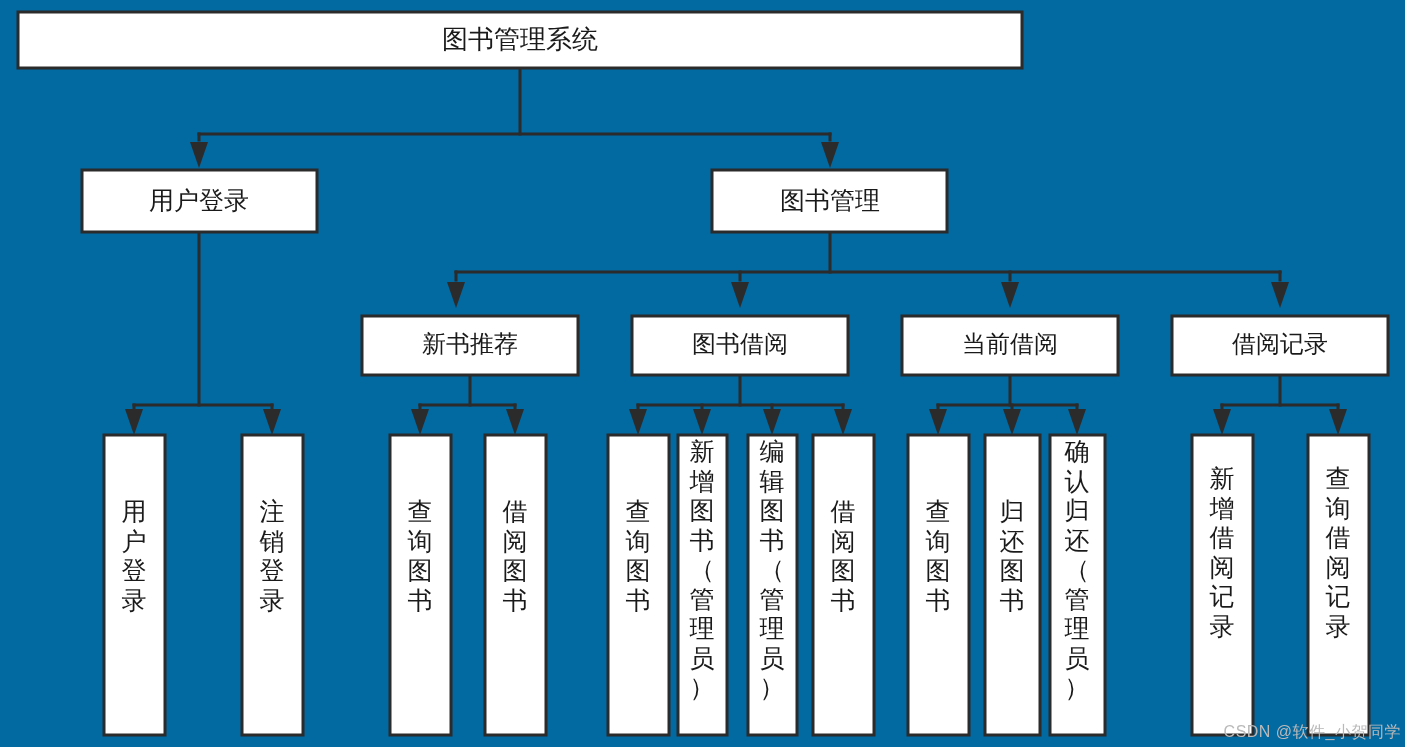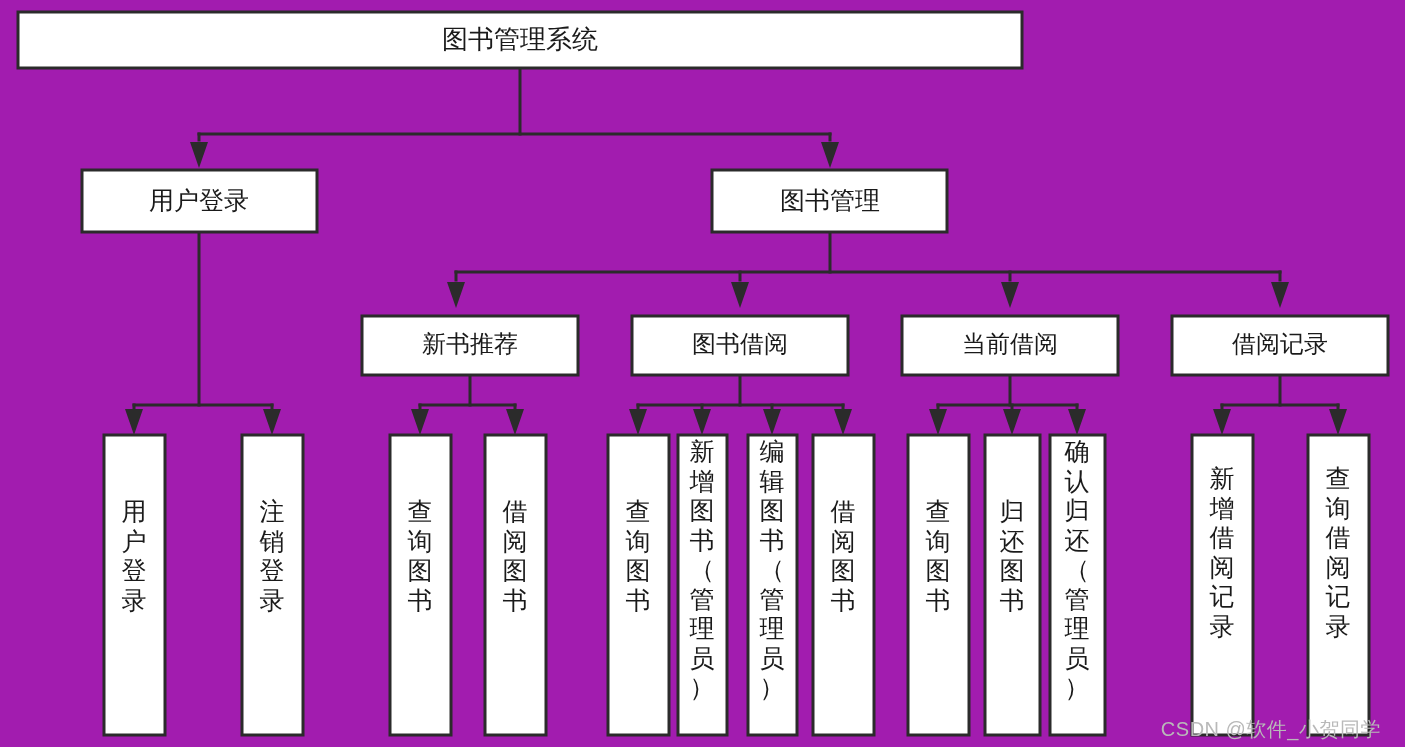--- a/index.html
+++ b/index.html
@@ -7,21 +7,21 @@
     padding: 0;
     background: #ffffff;
   }
   body {
     font-family: "Liberation Sans", "DejaVu Sans", sans-serif;
   }
   #canvas {
     position: relative;
     width: 1405px;
     height: 747px;
-    background: #a21caf;
+    background: #0369a1;
     overflow: hidden;
   }
   svg.diagram {
     position: absolute;
     left: 0;
     top: 0;
     width: 1405px;
     height: 747px;
     display: block;
   }
@@ -46,24 +46,24 @@
     text-anchor: middle;
     dominant-baseline: middle;
   }
   .node-label-v {
     font-family: "Liberation Sans", "DejaVu Sans", sans-serif;
     fill: #1a1a1a;
     text-anchor: middle;
   }
   .watermark {
     position: absolute;
-    right: 24px;
+    right: 4px;
     bottom: 4px;
     font-family: "Liberation Sans", "DejaVu Sans", sans-serif;
-    font-size: 20px;
+    font-size: 16px;
     color: #b9b9b9;
     letter-spacing: 0.5px;
     white-space: nowrap;
     user-select: none;
   }
 </style>
 </head>
 <body>
 
 <div id="canvas">

